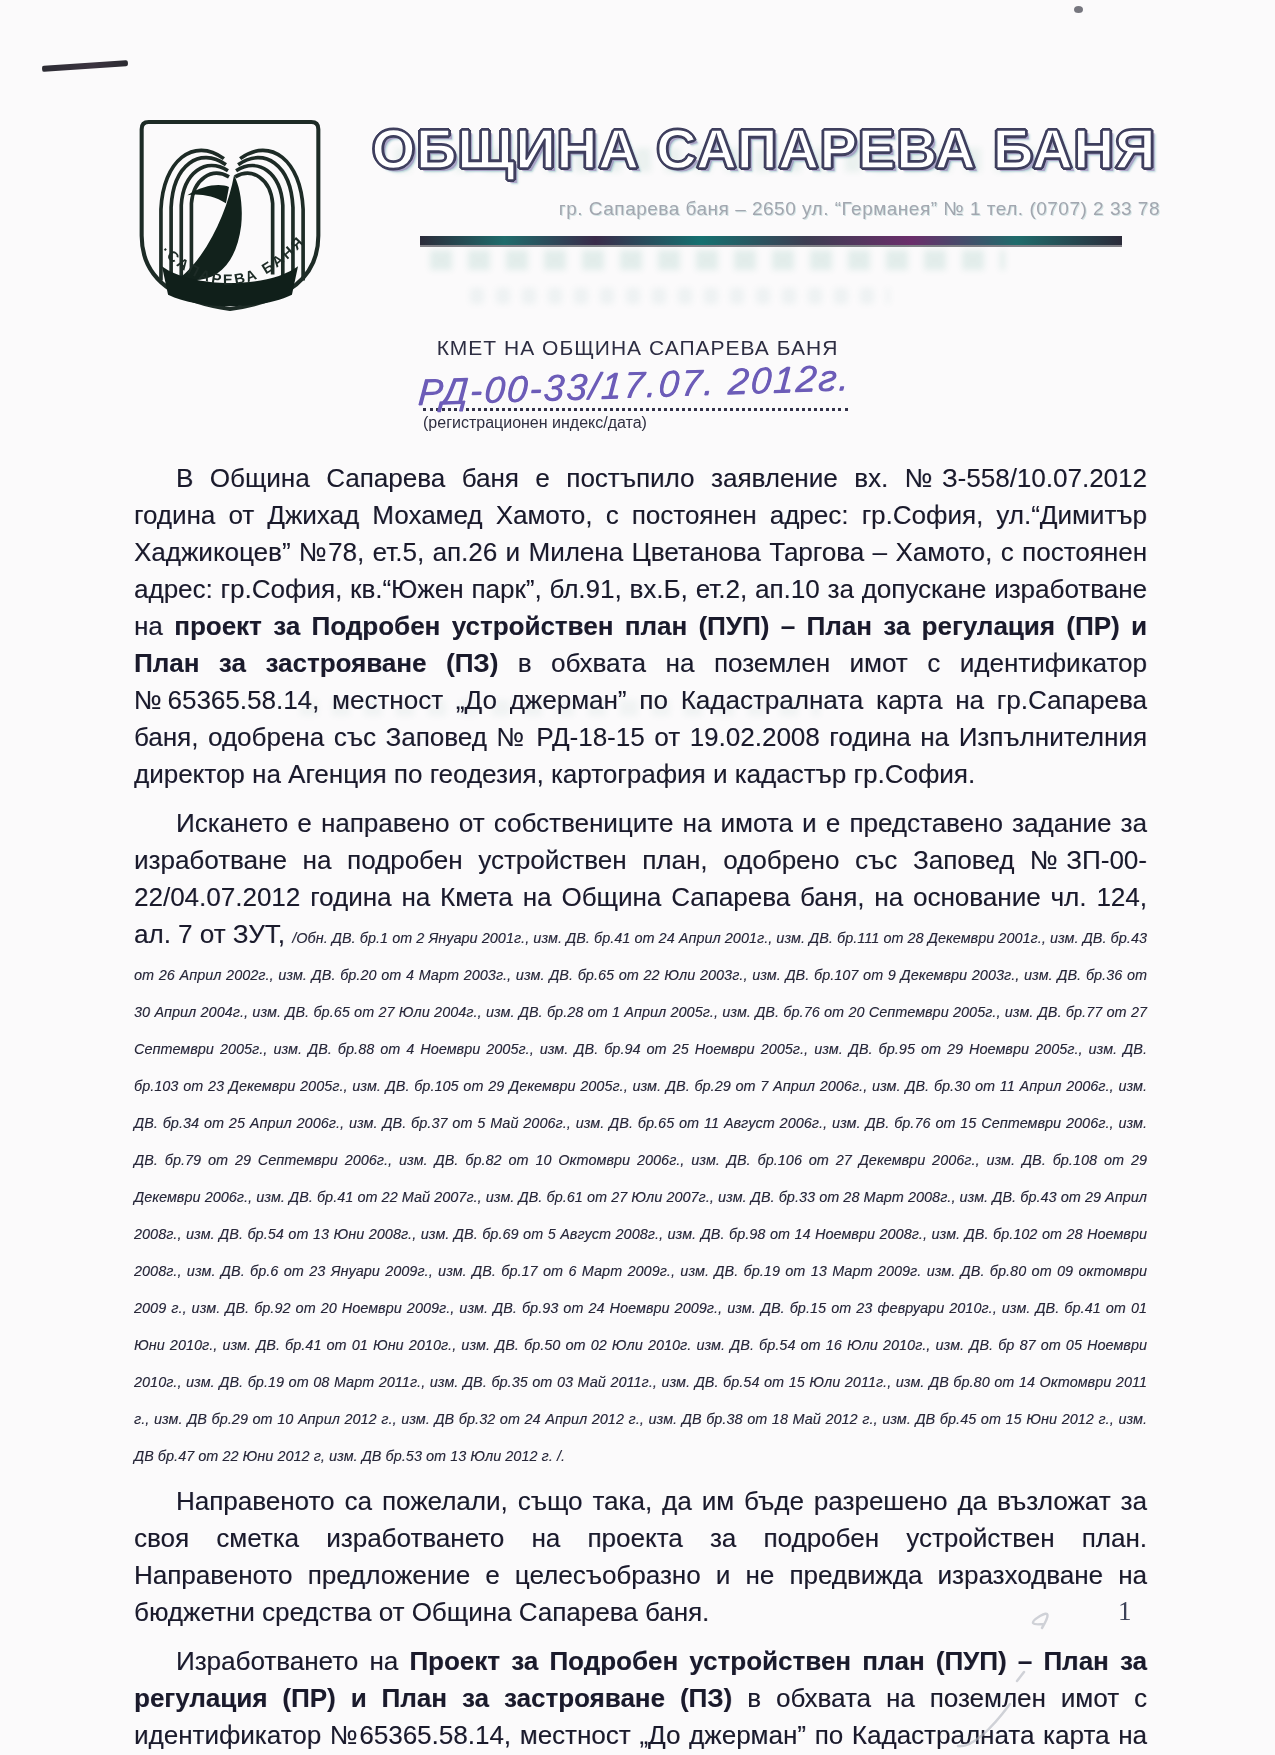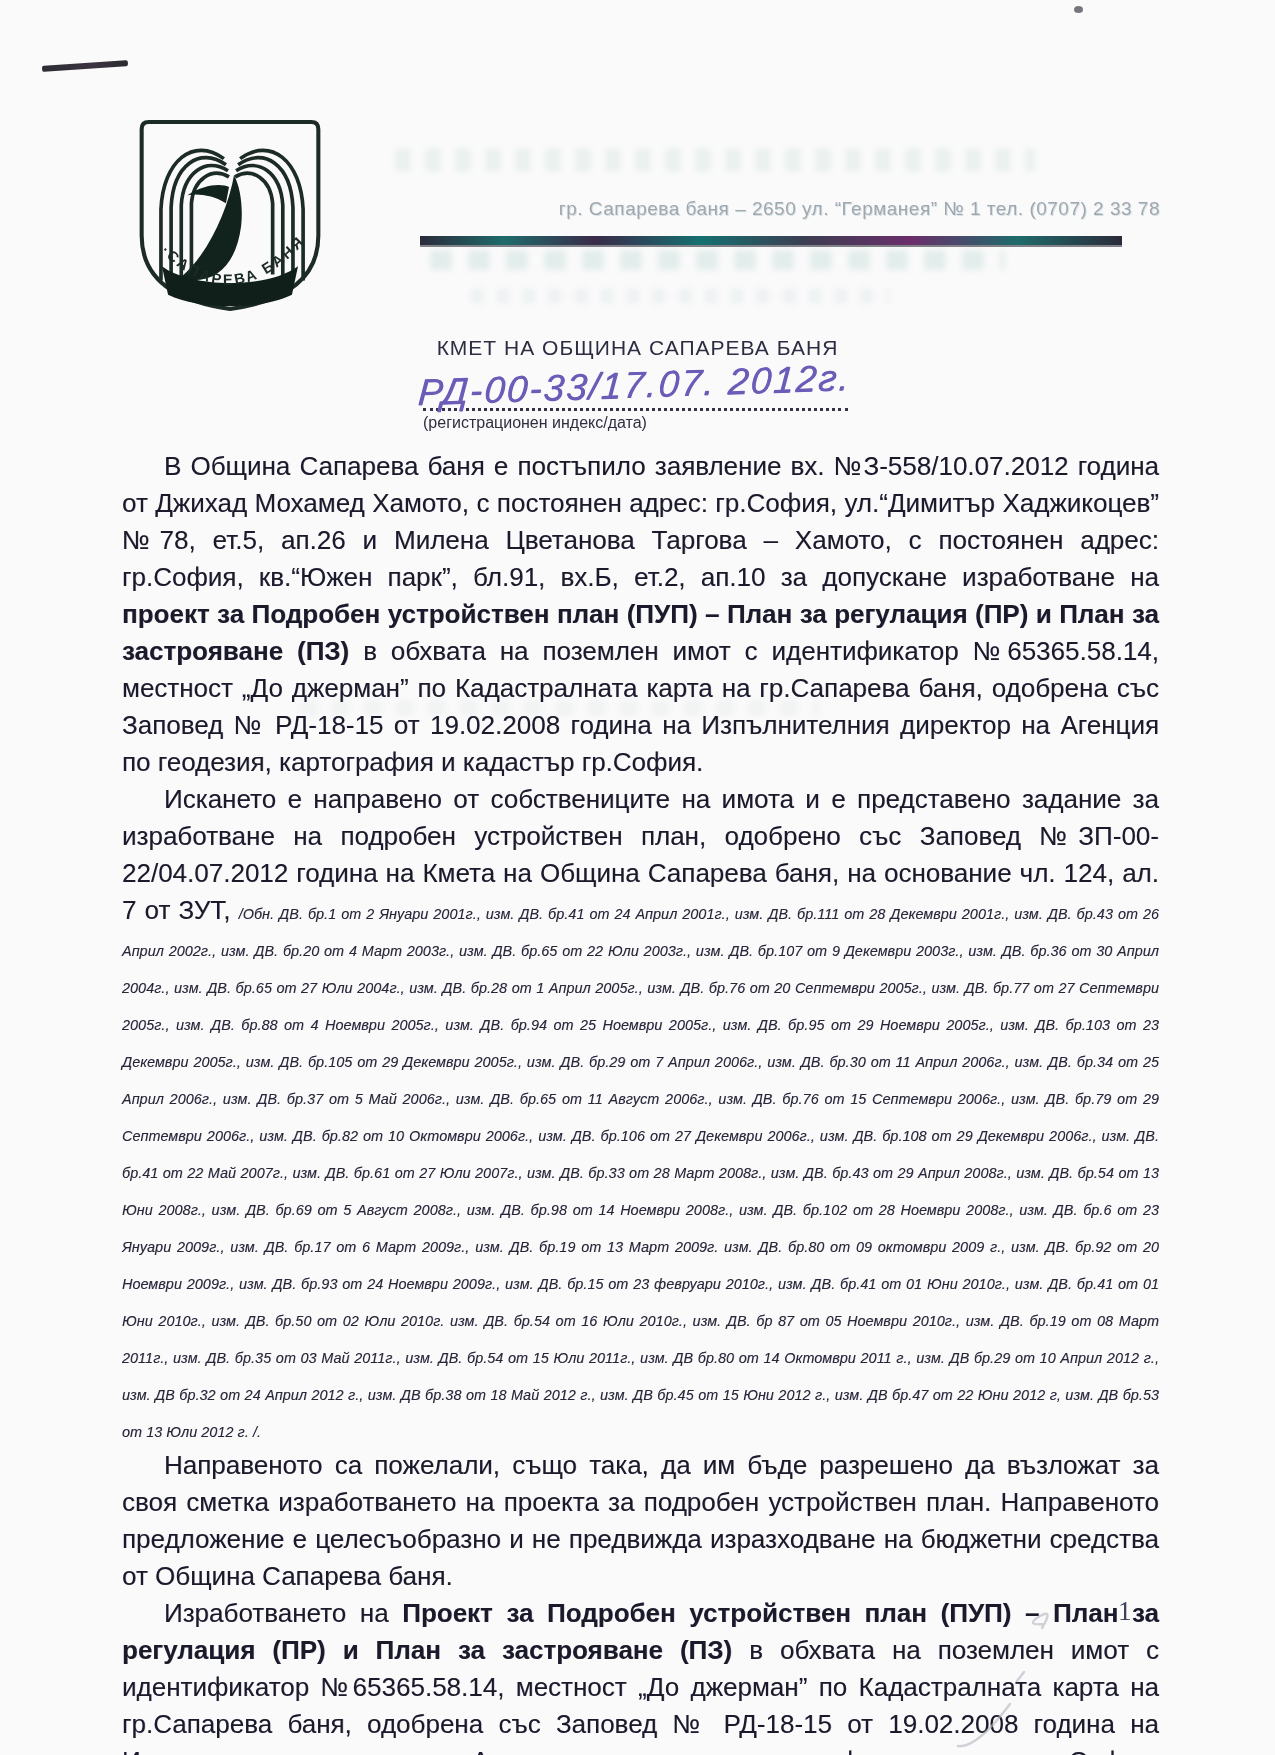--- a/index.html
+++ b/index.html
@@ -80,21 +80,21 @@
   .reg-caption{
     position:absolute;left:423px;top:414px;width:425px;
     font-size:16px;color:#2e2e40;
   }
   
   .body-text{
     position:absolute;left:122px;top:448px;width:1037px;
     font-size:26px;line-height:37px;text-align:justify;
     color:#1a1a2b;text-shadow:.4px 0 0 rgba(30,30,70,.35);
   }
-  .body-text p{margin:0;text-indent:42px;}
+  .body-text p{margin:12px;text-indent:42px;}
   .body-text b{font-weight:bold;}
   .small-italic{
     font-size:14.3px;line-height:22px;font-style:italic;
     color:#272738;letter-spacing:.1px;
   }
   .page-number{
     position:absolute;left:1118px;top:1596px;
     font-family:"Liberation Serif",serif;
     font-size:27px;color:#3c4258;
   }
@@ -134,20 +134,21 @@
 
       <defs>
           <path id="logoArc" d="M24,126 Q100,208 176,122"></path>
         </defs>
       <text font-family="Liberation Sans, sans-serif" font-size="14.5" font-weight="bold" fill="#1d2b26" letter-spacing="2.5">
         <textPath href="#logoArc" startOffset="6%">·САПАРЕВА БАНЯ·</textPath>
       </text>
     </svg>
   </div>
 
+  <h1 class="org-name">ОБЩИНА САПАРЕВА БАНЯ</h1>
   <div class="address">гр. Сапарева баня – 2650 ул. “Германея” № 1 тел. (0707) 2 33 78</div>
   <div class="divider"></div>
 
   <div class="doc-subtitle">КМЕТ НА ОБЩИНА САПАРЕВА БАНЯ</div>
   <div class="dotted-line"></div>
   <div class="handwritten">РД-00-33/17.07. 2012г.</div>
   <div class="reg-caption">(регистрационен индекс/дата)</div>
 
   <div class="body-text">
     <p><span>В Община Сапарева баня е постъпило заявление вх. №З-558/10.07.2012 година от Джихад Мохамед Хамото, с постоянен адрес: гр.София, ул.“Димитър Хаджикоцев” №78, ет.5, ап.26 и Милена Цветанова Таргова – Хамото, с постоянен адрес: гр.София, кв.“Южен парк”, бл.91, вх.Б, ет.2, ап.10 за допускане изработване на </span><b>проект за Подробен устройствен план (ПУП) – План за регулация (ПР) и План за застрояване (ПЗ)</b><span> в обхвата на поземлен имот с идентификатор №65365.58.14, местност „До джерман” по Кадастралната карта на гр.Сапарева баня, одобрена със Заповед № РД-18-15 от 19.02.2008 година на Изпълнителния директор на Агенция по геодезия, картография и кадастър гр.София.</span></p>

